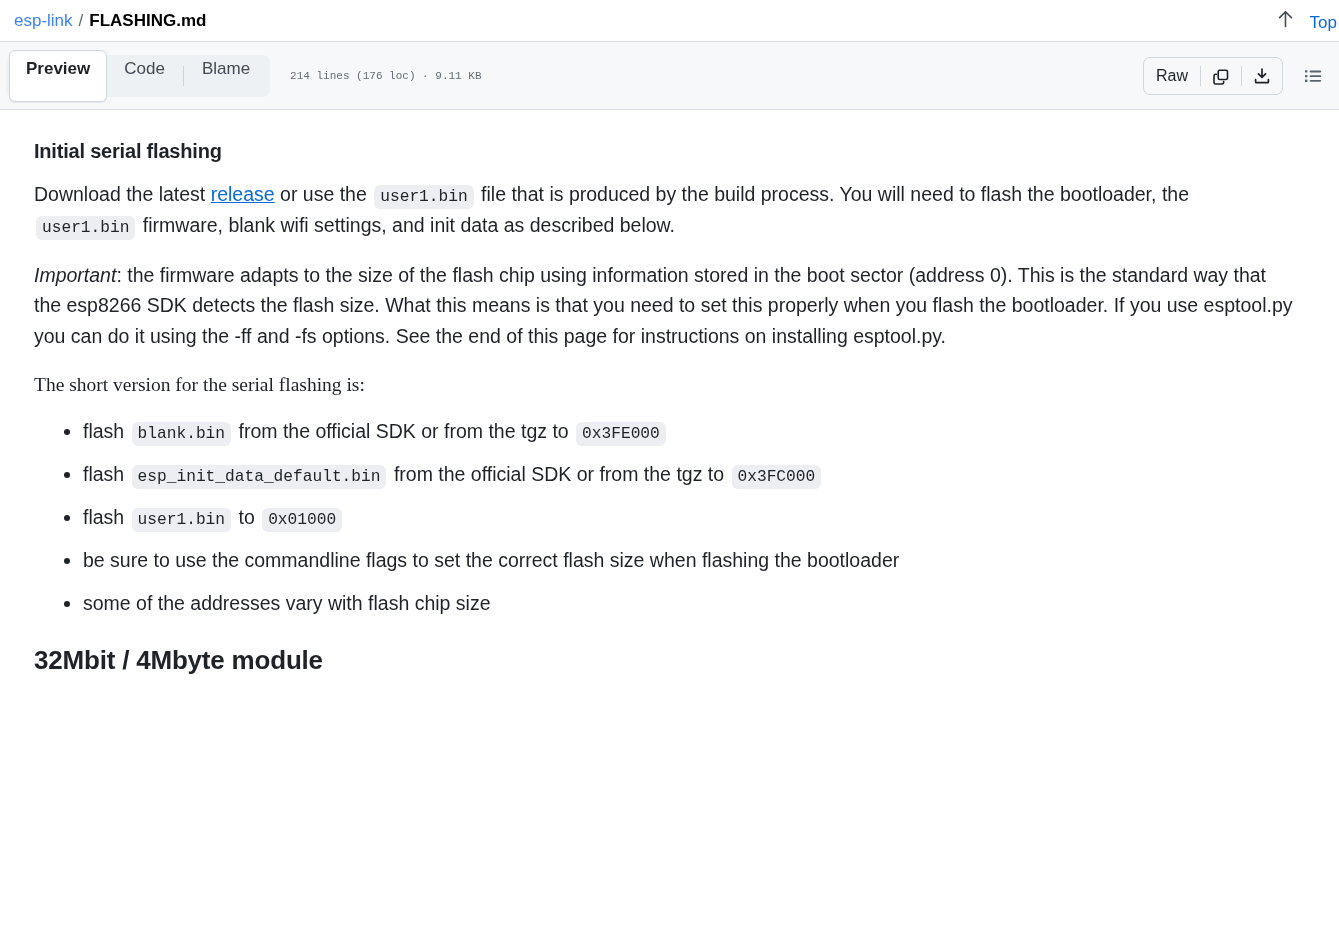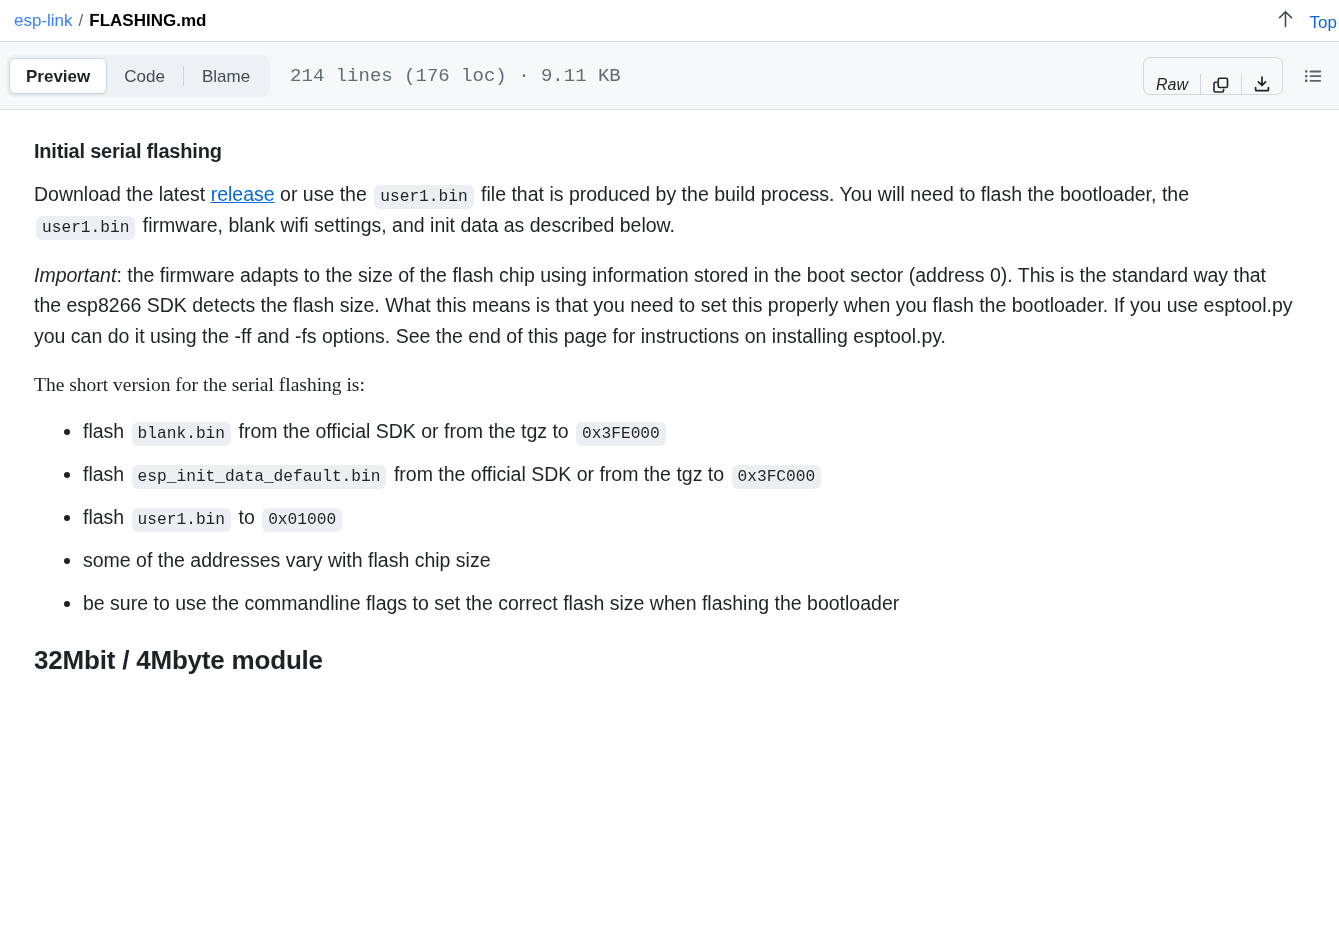--- a/index.html
+++ b/index.html
@@ -71,21 +71,21 @@
     align-items: center;
     background: #eef1f4;
     border-radius: 8px;
     padding: 3px;
     height: 42px;
   }
   .seg-btn {
     font-size: 17px;
     color: #424a53;
     padding: 0 16px;
-    height: 36px;
+    height: 52px;
     line-height: 36px;
     border-radius: 6px;
     cursor: pointer;
     background: transparent;
     border: 1px solid transparent;
     white-space: nowrap;
   }
   .seg-btn.active {
     background: #ffffff;
     color: #1f2328;
@@ -94,43 +94,42 @@
     box-shadow: 0 1px 1px rgba(31,35,40,.07);
   }
   .seg-divider {
     width: 1px;
     height: 20px;
     background: #ced4da;
     margin: 0 1px;
   }
   .file-meta {
     font-family: "Liberation Mono", monospace;
-    font-size: 19px;
+    font-size: 11px;
     color: #636c76;
     margin-left: 20px;
     white-space: nowrap;
   }
   .toolbar-right {
     position: absolute;
     right: 10px;
     top: 50%;
     transform: translateY(-50%);
     display: flex;
     align-items: center;
     gap: 14px;
   }
   .btn-group {
     display: flex;
-    align-items: flex-end;
+    align-items: center;
     height: 38px;
     border: 1px solid #d0d7de;
     border-radius: 7px;
     overflow: hidden;
     background: #f6f8fa;
-    font-style: italic;
   }
   .btn-group > * { border-left: 1px solid #d0d7de; }
   .btn-group > *:first-child { border-left: none; }
   .bg-raw {
     font-size: 16px;
     color: #1f2328;
     padding: 0 12px;
     display: flex;
     align-items: center;
     cursor: pointer;
@@ -274,24 +273,24 @@
     <li>
       <span>flash </span><code class="md-code">blank.bin</code><span> from the official SDK or from the tgz to </span><code class="md-code">0x3FE000</code>
     </li>
     <li>
       <span>flash </span><code class="md-code">esp_init_data_default.bin</code><span> from the official SDK or from the tgz to </span><code class="md-code">0x3FC000</code>
     </li>
     <li>
       <span>flash </span><code class="md-code">user1.bin</code><span> to </span><code class="md-code">0x01000</code>
     </li>
     <li>
+      <span>be sure to use the commandline flags to set the correct flash size when flashing the bootloader</span>
+    </li>
+    <li>
       <span>some of the addresses vary with flash chip size</span>
-    </li>
-    <li>
-      <span>be sure to use the commandline flags to set the correct flash size when flashing the bootloader</span>
     </li>
   </ul>
 
 
   <div class="sp-18"></div>
   <h2>32Mbit / 4Mbyte module</h2>
 
 </div>
 
 </body></html>

